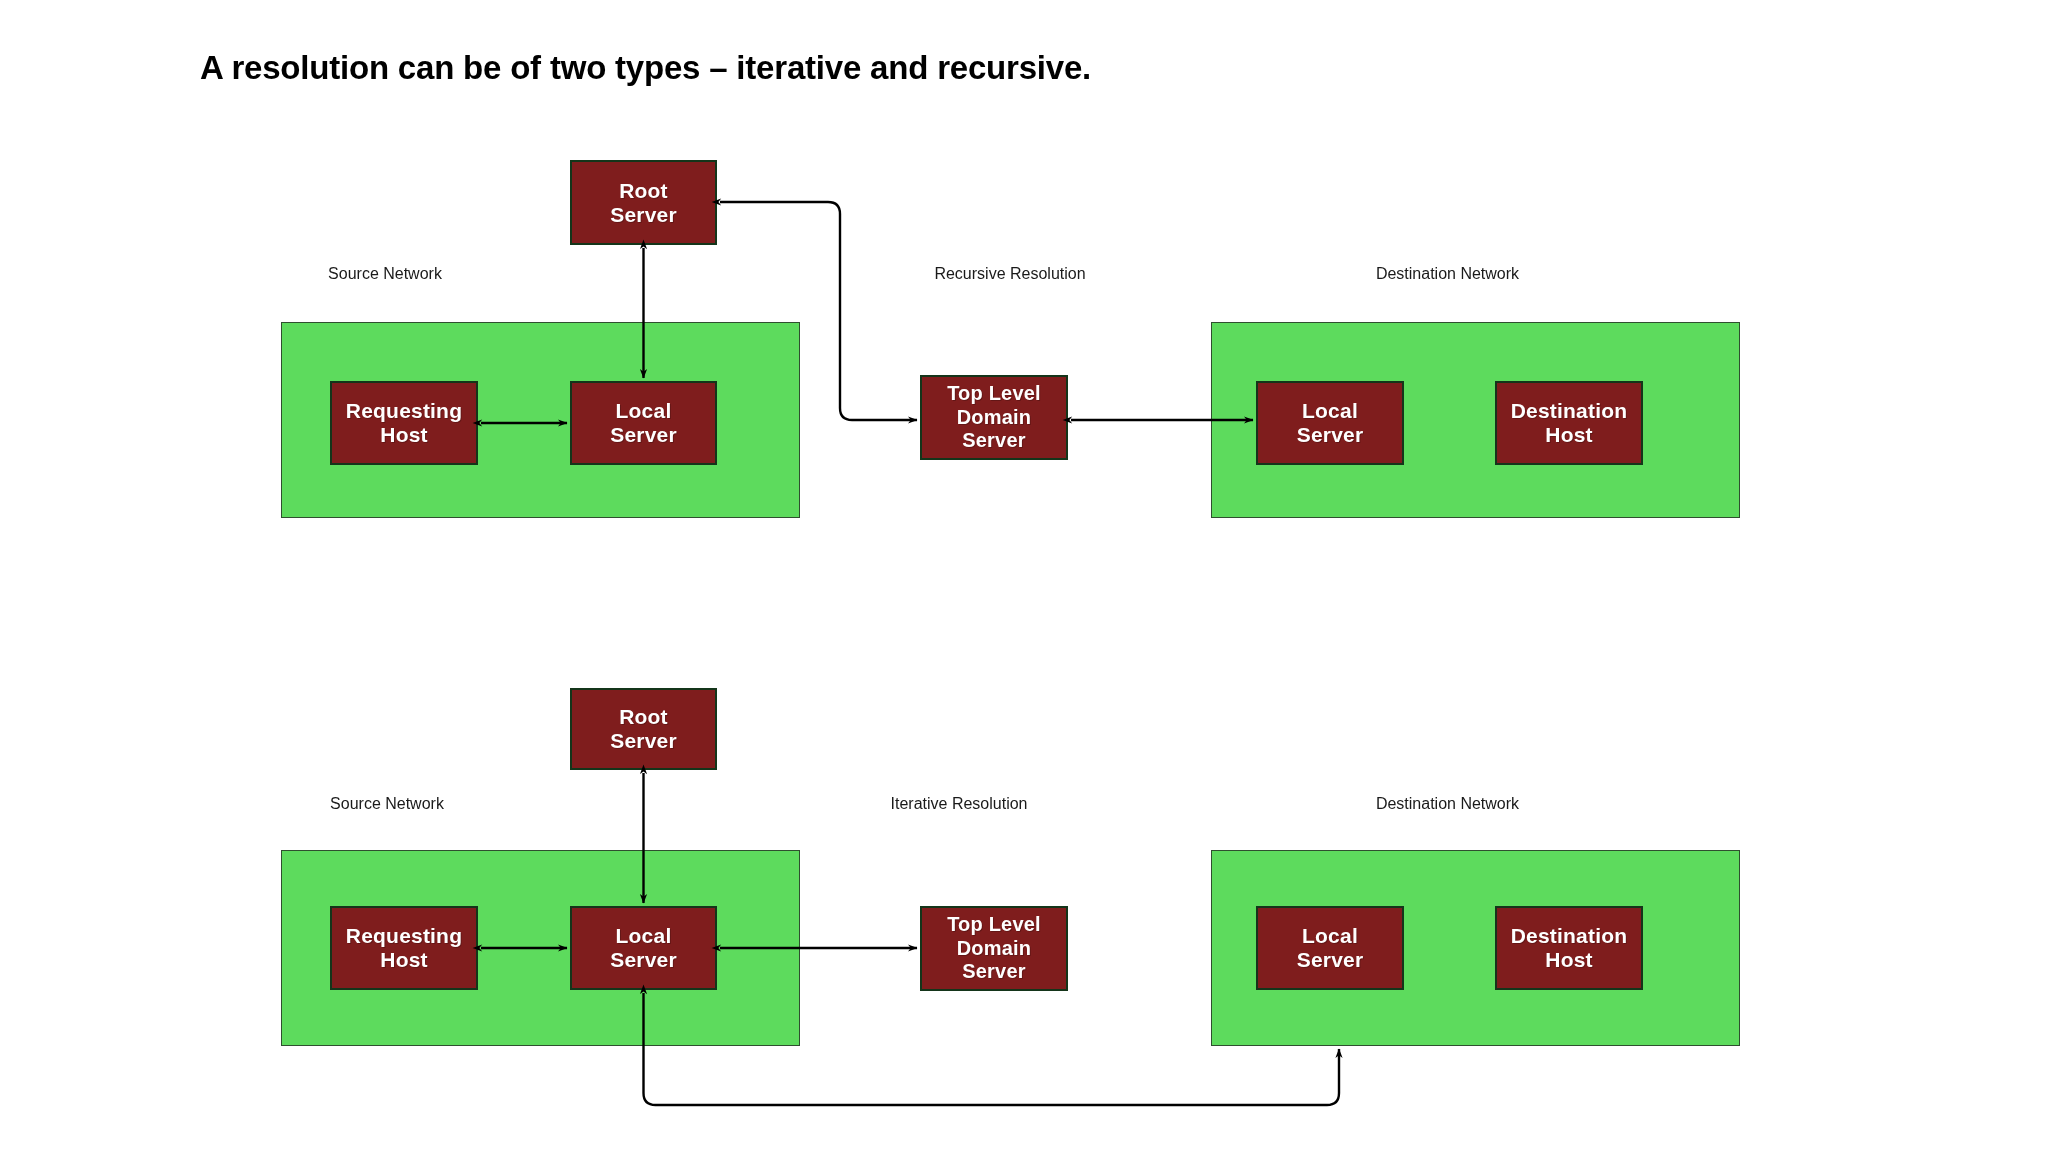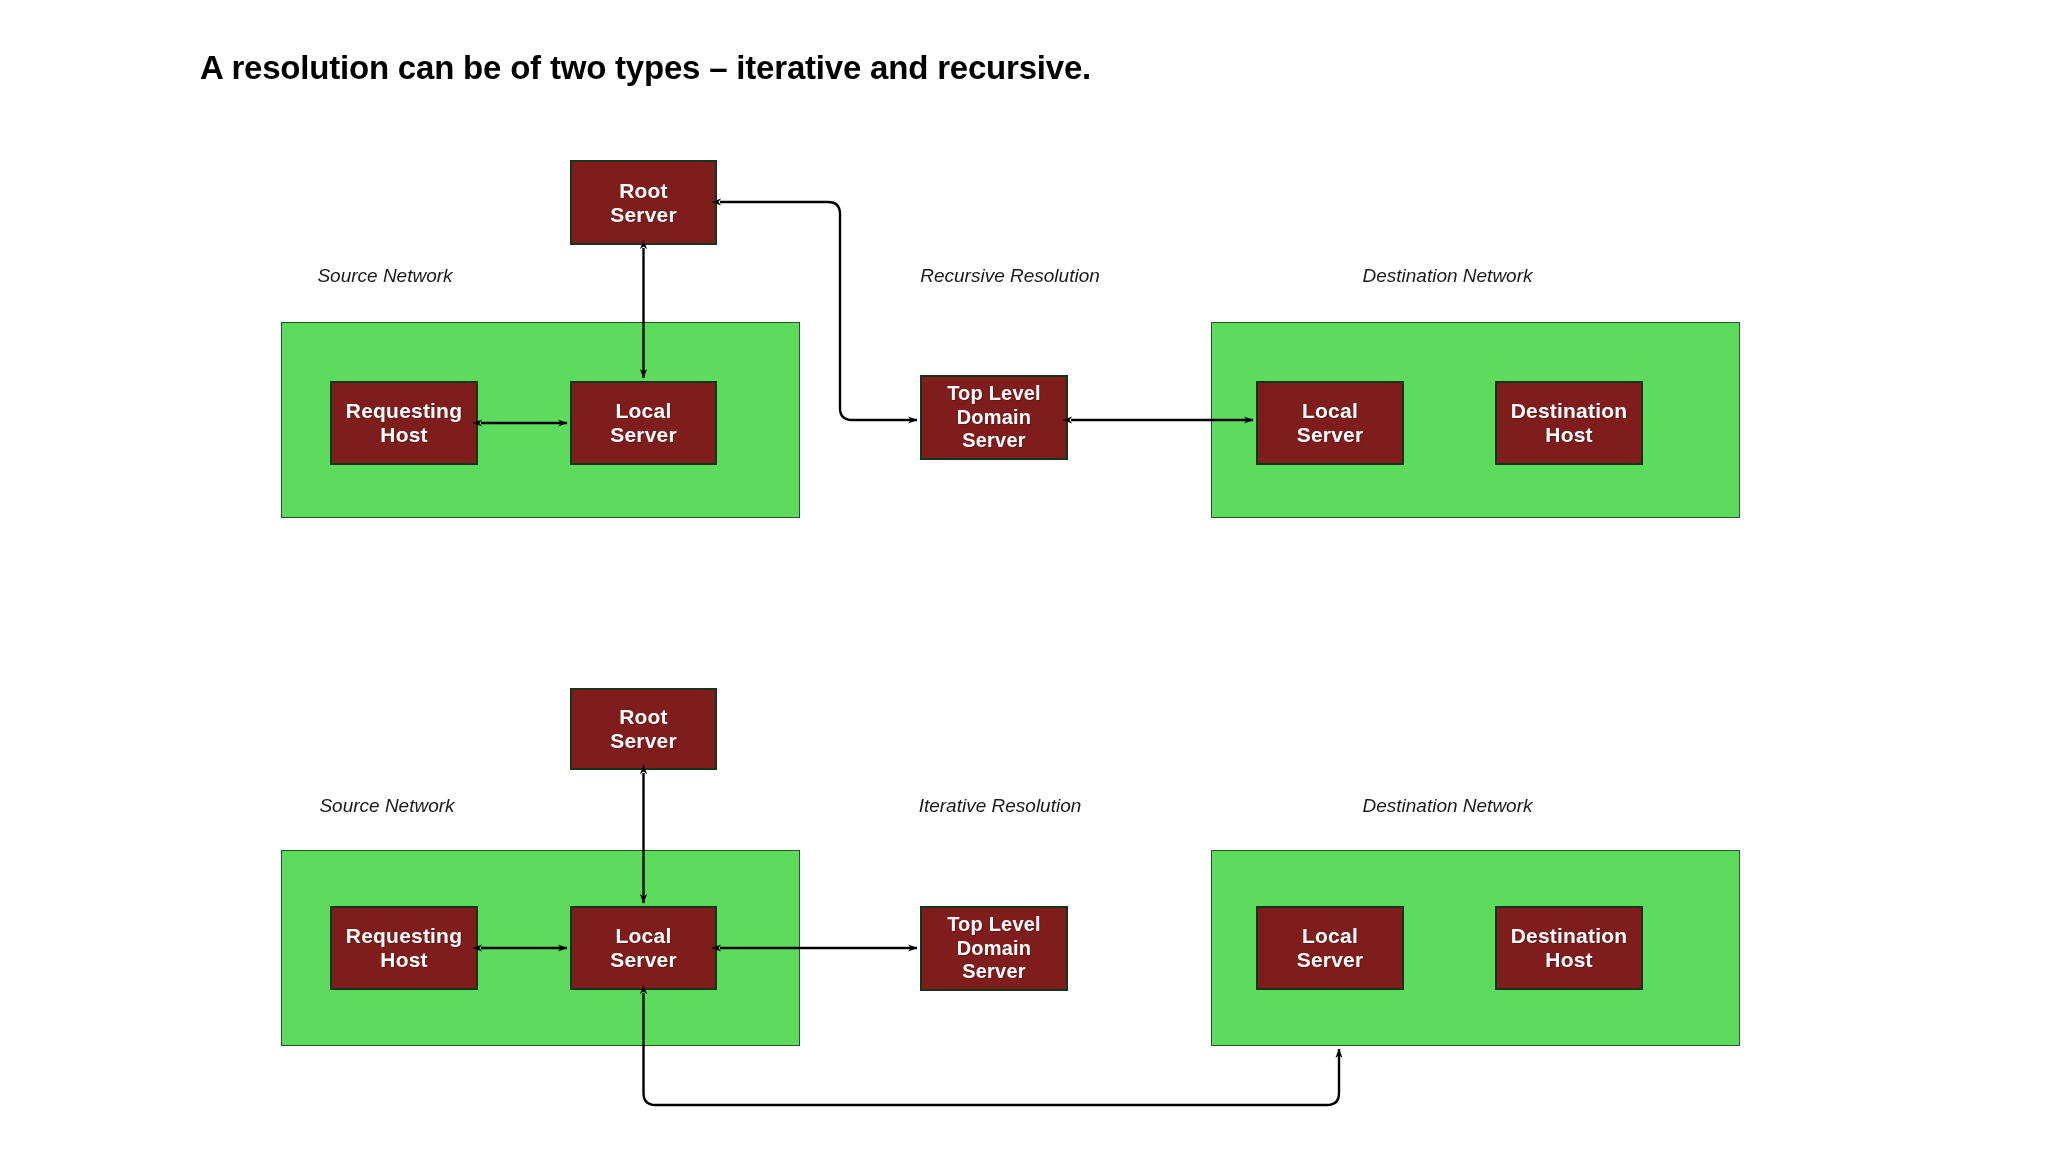--- a/index.html
+++ b/index.html
@@ -19,25 +19,24 @@
     font-size:33px;
     font-weight:bold;
     color:#000000;
     letter-spacing:-0.2px;
     white-space:nowrap;
   }
 
   
   .caption{
     position:absolute;
-    font-size:19px;
+    font-size:16px;
     color:#1a1a1a;
     white-space:nowrap;
     text-align:center;
-    font-style:italic;
   }
 
   
   .net-container{
     position:absolute;
     background:#5ddb5d;
     border:1.5px solid #2f4f2f;
     box-sizing:border-box;
   }
 
@@ -120,21 +119,21 @@
   </div>
 
   <div class="node" style="left:1495px;top:381px;width:148px;height:84px;">
     <span>
       <span>Destination</span>
       <span>Host</span>
     </span>
   </div>
 
   <div class="caption" style="left:307px;top:795px;width:160px;">Source Network</div>
-  <div class="caption" style="left:890px;top:795px;width:220px;">Iterative Resolution</div>
+  <div class="caption" style="left:849px;top:795px;width:220px;">Iterative Resolution</div>
   <div class="caption" style="left:1340px;top:795px;width:215px;">Destination Network</div>
 
   <div class="net-container" style="left:281px;top:850px;width:519px;height:196px;"></div>
   <div class="net-container" style="left:1211px;top:850px;width:529px;height:196px;"></div>
 
   <div class="node" style="left:570px;top:688px;width:147px;height:82px;">
     <span>
       <span>Root</span>
       <span>Server</span>
     </span>

